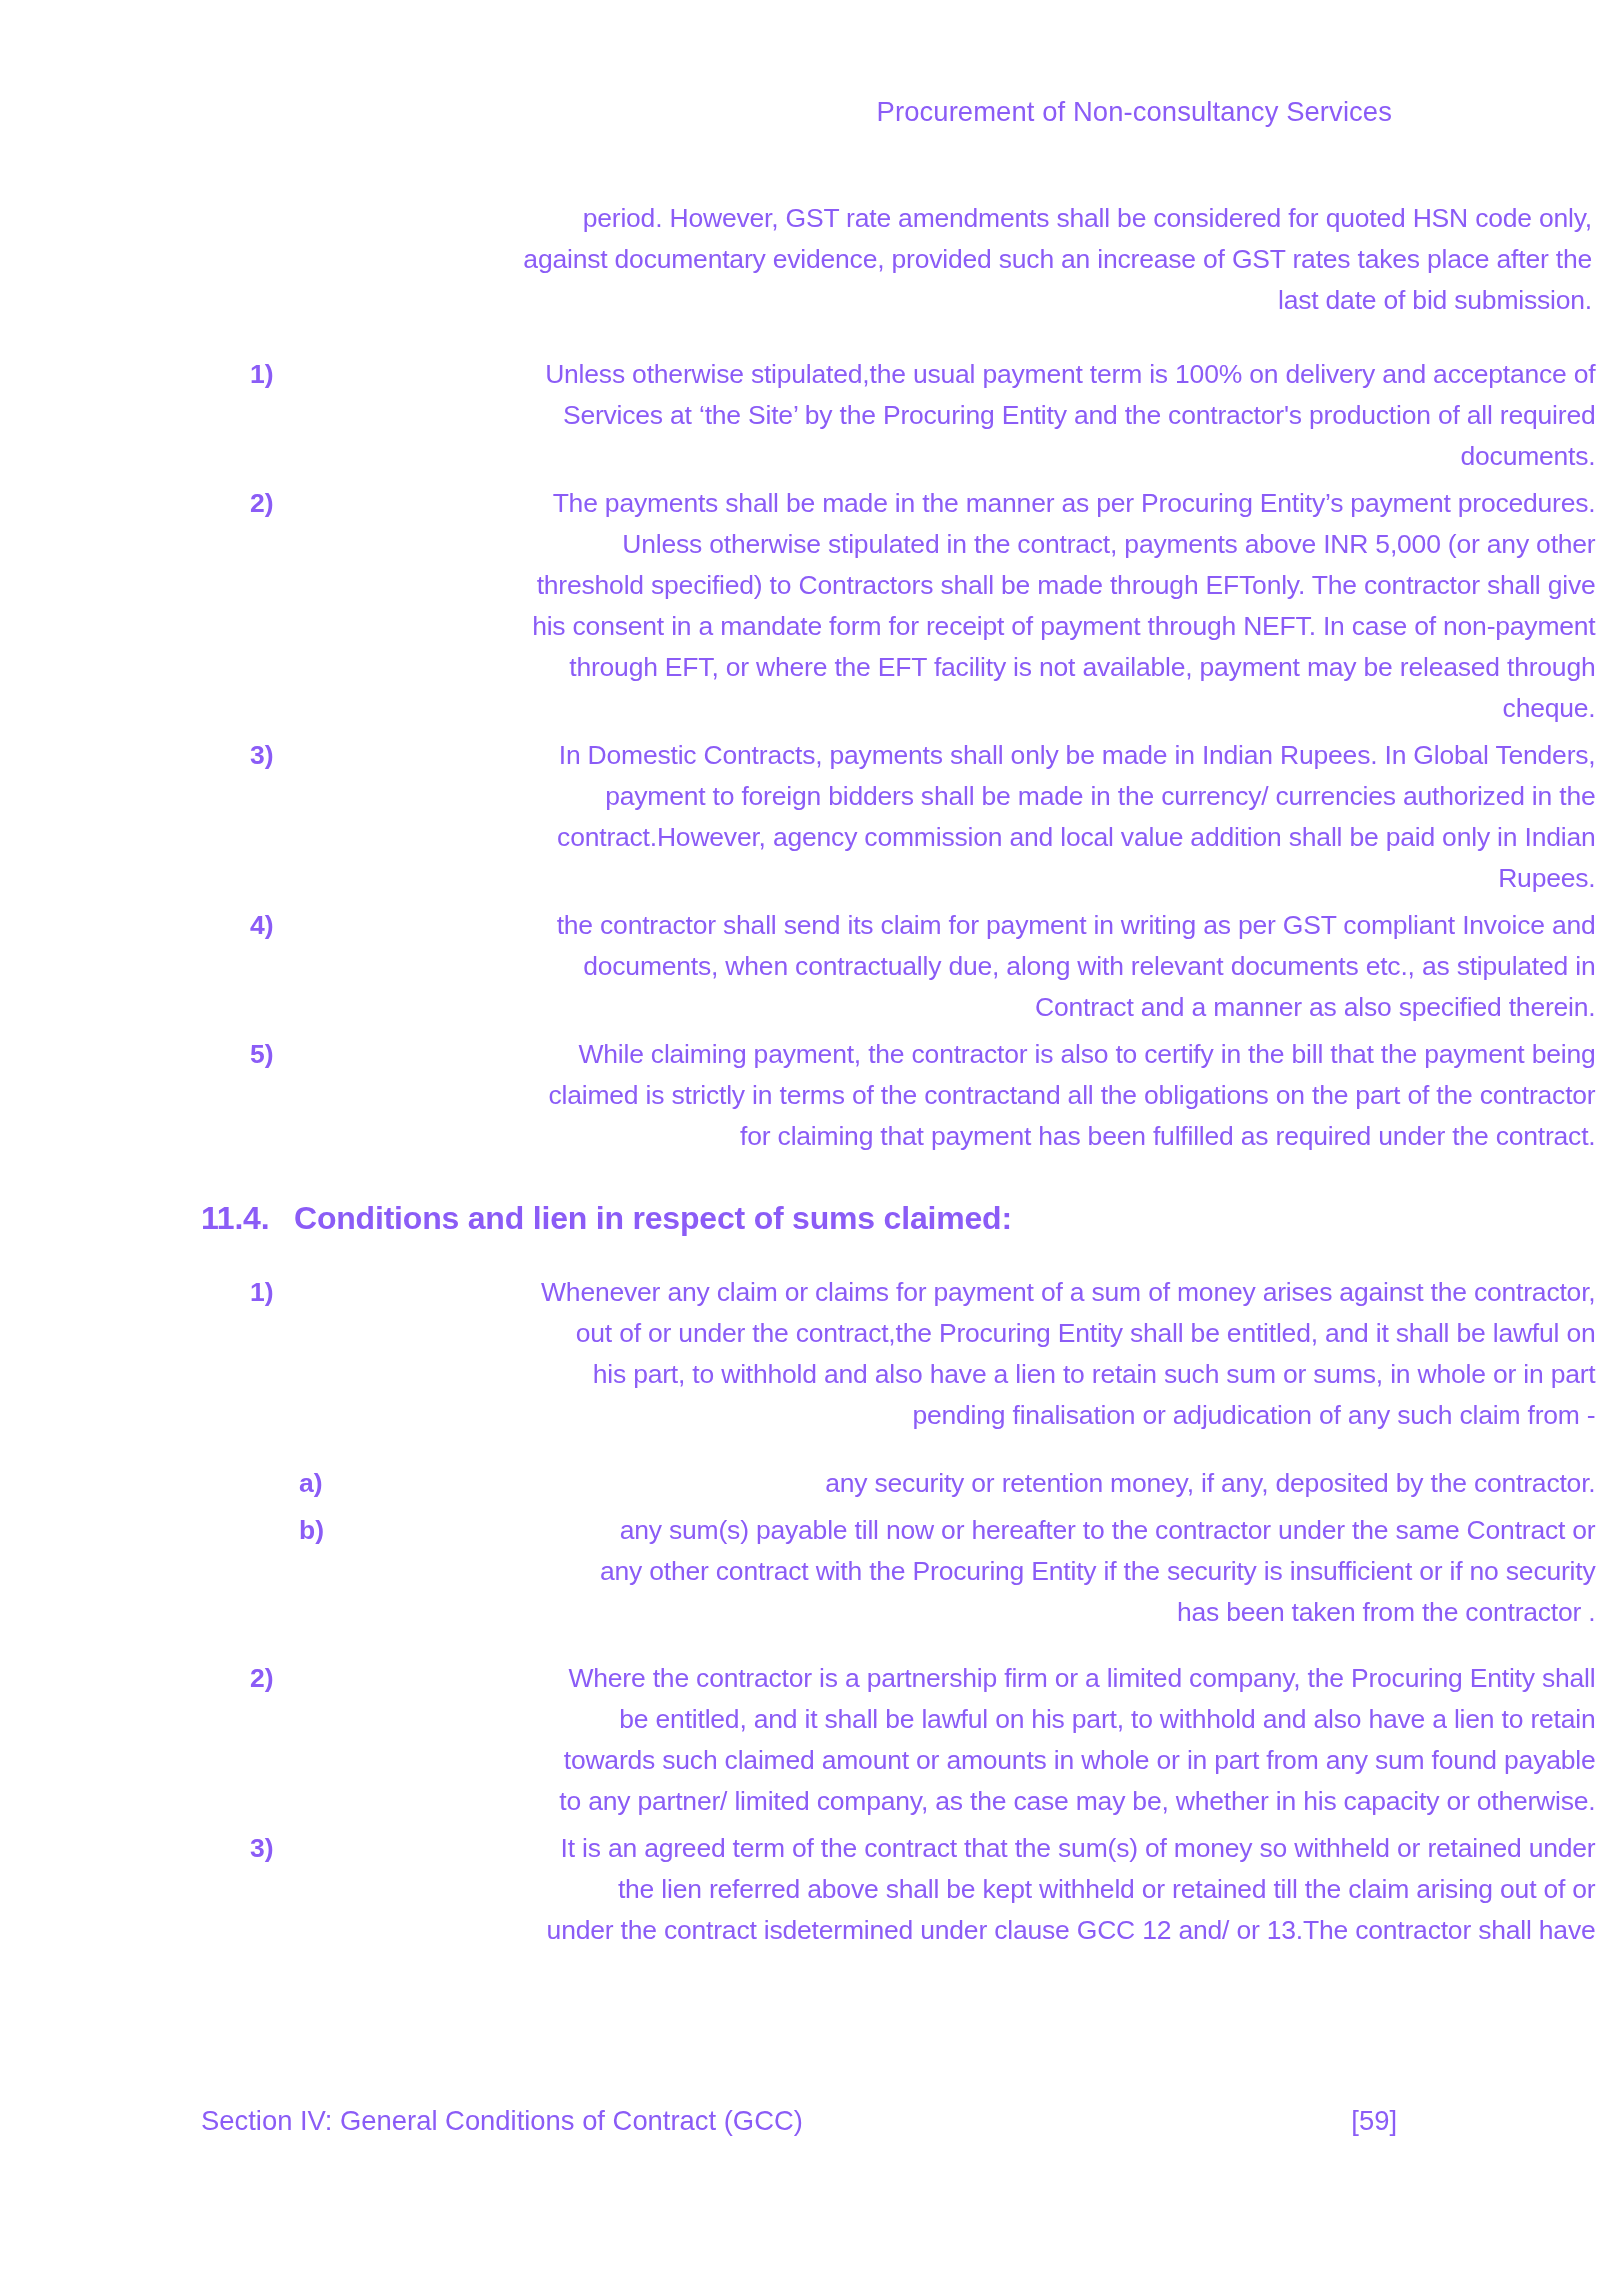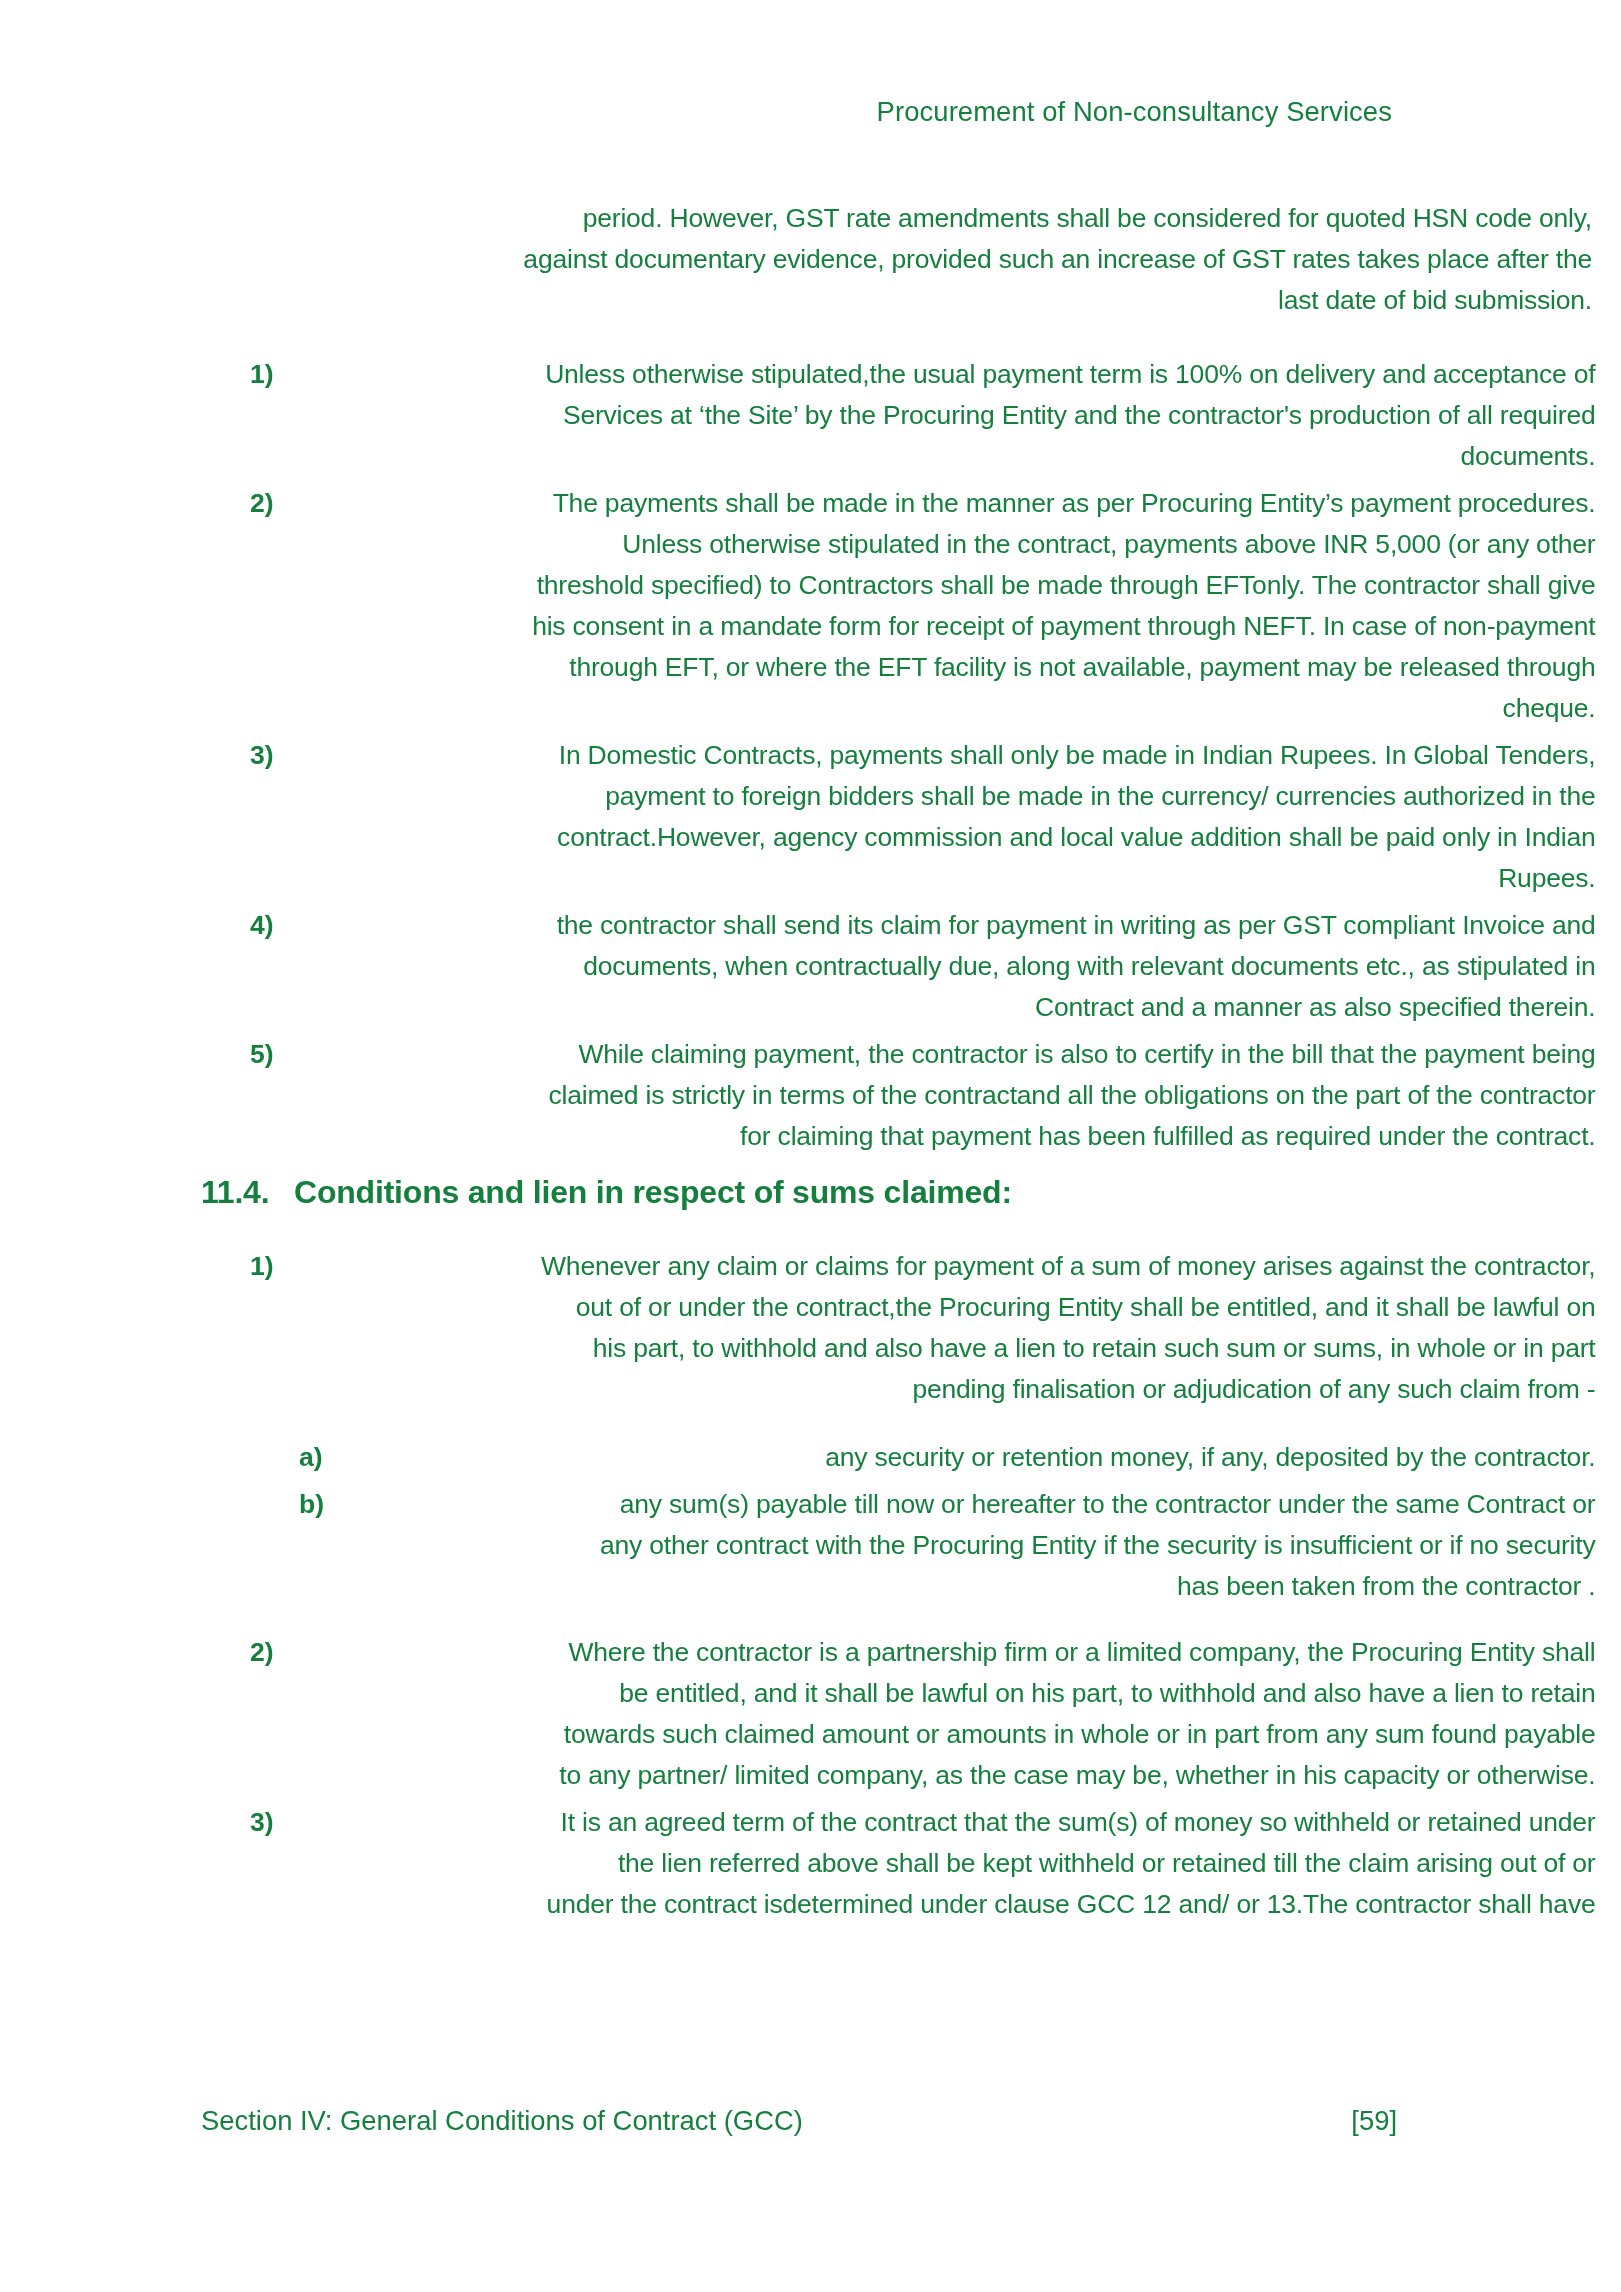--- a/index.html
+++ b/index.html
@@ -2,21 +2,21 @@
 <html><head>
 <meta charset="utf-8">
 <style>
   html, body { margin: 0; padding: 0; background: #ffffff; }
   .page {
     position: relative;
     width: 1621px;
     height: 2293px;
     background: #ffffff;
     font-family: "Liberation Sans", sans-serif;
-    color: #15803d;
+    color: #8b5cf6;
     overflow: hidden;
   }
   
   .page-header {
     padding-top: 91px;
     padding-right: 229px;
     text-align: right;
     font-size: 27.4px;
     line-height: 41px;
     letter-spacing: 0.1px;
@@ -40,21 +40,21 @@
     display: flex;
     margin-left: 201px;
     padding-right: 29px;
     font-weight: bold;
     font-size: 32px;
     line-height: 43px;
     letter-spacing: -0.2px;
   }
   .section-heading .sec-num { flex: 0 0 93px; }
   .heading-11-3 { margin-top: 23.5px; }
-  .heading-11-4 { margin-top: 14px; }
+  .heading-11-4 { margin-top: 40px; }
   
   .olist { margin-left: 250px; padding-right: 25.5px; }
   .olist-1 { margin-top: 33px; }
   .olist-2 { margin-top: 32px; }
   .li { display: flex; }
   .li + .li, .sub + .sub { margin-top: 5.9px; }
   .marker {
     flex: 0 0 49px;
     font-weight: bold;
     font-size: 26.5px;

